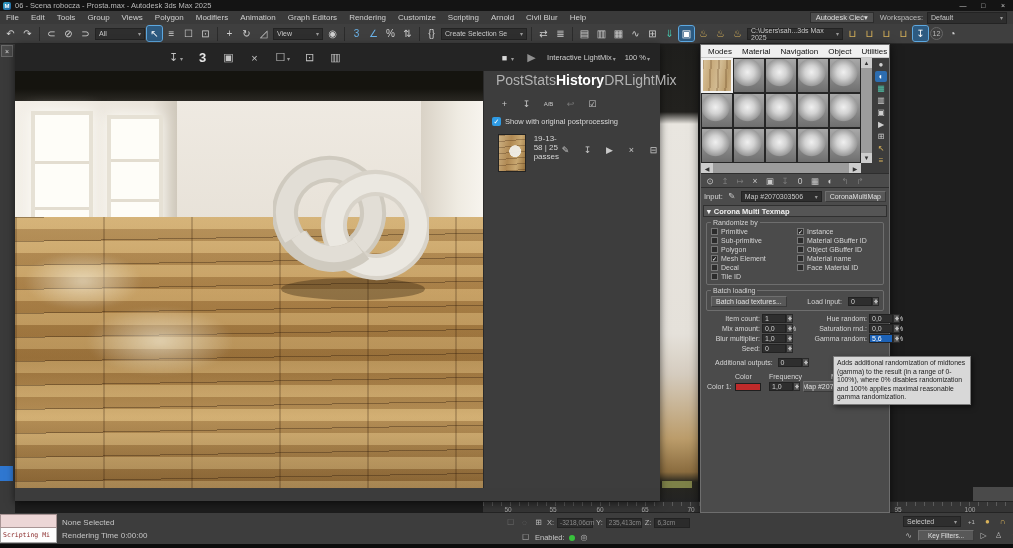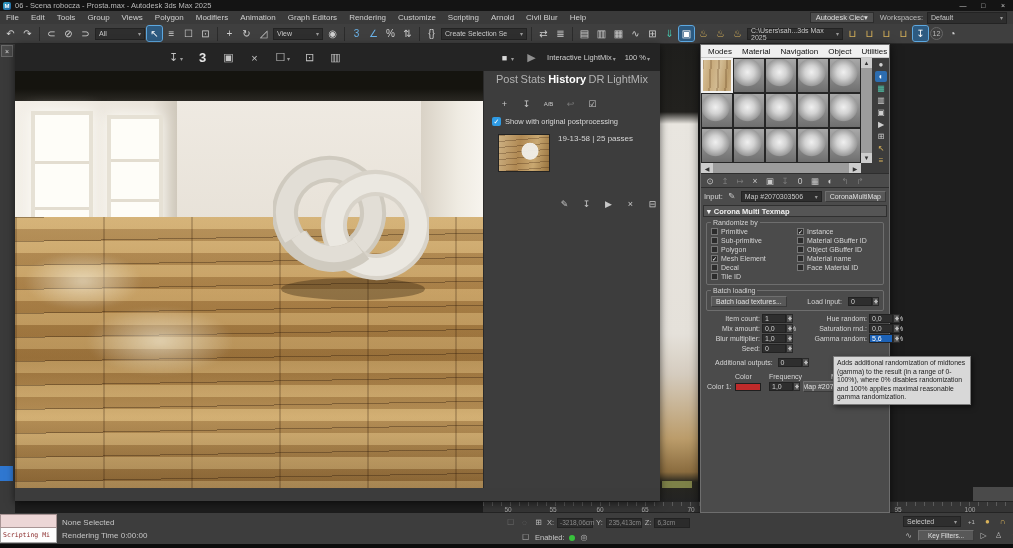--- a/index.html
+++ b/index.html
@@ -92,38 +92,38 @@
       repeating-linear-gradient(90deg, rgba(50,28,10,.22) 0 2px, transparent 2px 88px),
       repeating-linear-gradient(180deg, rgba(255,226,170,.22) 0 12px, rgba(108,66,28,.20) 12px 24px),
       linear-gradient(180deg,#caa76c 0%,#b78e51 28%,#a37b41 52%,#c6a164 74%,#8d6a38 100%); }
   .r-pool { position:absolute; border-radius:50%; filter:blur(2px);
     background:radial-gradient(ellipse, rgba(255,255,242,.55) 0%, rgba(255,255,242,0) 70%); }
   .r-p1 { left:8px; top:180px; width:120px; height:60px; }
   .r-p2 { left:70px; top:235px; width:150px; height:70px; }
   .r-knot { position:absolute; left:258px; top:66px; width:156px; height:168px; }
   .panel { width:177px; height:417px; background:#3d3d3d; border-left:1px solid #2a2a2a;
     color:#c9c9c9; position:relative; }
-  .tabs { display:flex; align-items:flex-end; height:22px; font-size:11px; color:#b2b2b2;
-    padding:8px 12px; justify-content:space-between; }
+  .tabs { display:flex; align-items:flex-start; height:22px; font-size:14px; color:#b2b2b2;
+    padding:1px 12px; justify-content:space-between; }
   .tabs .tab.active { color:#fff; font-weight:bold; }
   .hist-icons { display:flex; gap:9px; padding:4px 0 2px 14px; }
   .hi { width:13px; height:13px; display:flex; align-items:center; justify-content:center;
     font-size:9px; color:#c9c9c9; }
   .hi.ab { font-size:6px; }
   .hi.dim { color:#777; }
   .chk-row { display:flex; align-items:center; gap:4px; padding:5px 0 0 8px; font-size:7.5px; color:#d8d8d8; }
   .bluechk { width:9px; height:9px; background:#2f9be4; border-radius:2px; color:#fff;
     font-size:7px; display:flex; align-items:center; justify-content:center; flex:none; }
   .entry { display:flex; gap:8px; padding:8px 0 0 14px; }
   .thumb { width:52px; height:38px; border:1px solid #232323;
     background:
       radial-gradient(circle at 62% 45%, rgba(240,238,232,.95) 0 22%, rgba(240,238,232,0) 24%),
       repeating-linear-gradient(175deg, rgba(60,32,10,.3) 0 1px, transparent 1px 6px),
       linear-gradient(100deg,#cdb183 0%,#b08953 40%,#c9a871 70%,#96713c 100%); }
-  .entry-meta { display:flex; flex-direction:column; font-size:8px; color:#d5d5d5;gap:45px; }
+  .entry-meta { display:flex; flex-direction:row; font-size:8px; color:#d5d5d5; }
   .entry-icons { display:flex; gap:9px; margin-top:9px; }
   
   .me { position:absolute; left:700px; top:0; width:190px; height:469px; background:#4b4b4b;
     border:1px solid #6e6e6e; box-shadow:0 2px 10px rgba(0,0,0,.65); }
   .me-title { height:14px; background:#f0f0f0; display:flex; align-items:center;
     color:#1a1a1a; font-size:8px; }
   .me-ico { width:9px; height:9px; margin:0 4px 0 3px; border-radius:50%;
     background:radial-gradient(circle at 35% 30%, #bfe0ff 0%, #3a87d0 60%, #1c4f8e 100%); }
   .me-ctl { margin-left:auto; display:flex; }
   .me-ctl span { width:16px; text-align:center; font-size:7px; color:#333; }

